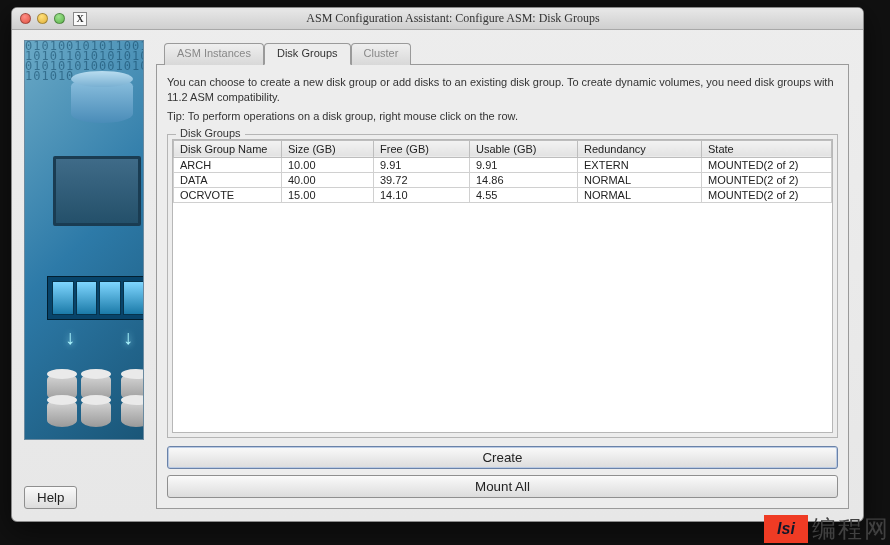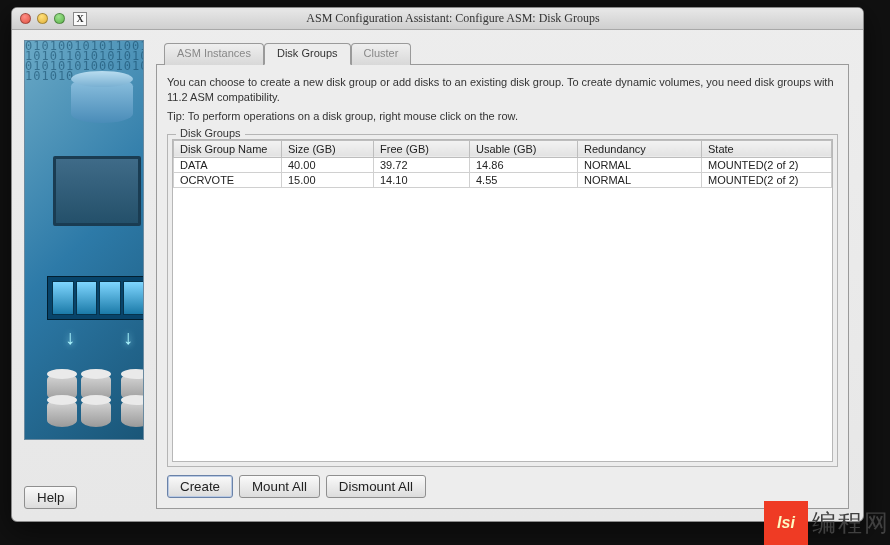--- a/index.html
+++ b/index.html
@@ -120,42 +120,42 @@
   .table-wrap { flex: 1; background: #fff; border: 1px solid #b7b7b7; overflow: hidden; }
   table { width: 100%; border-collapse: collapse; font-size: 11px; table-layout: fixed; }
   th {
     background: linear-gradient(#f3f3f3, #e2e2e2);
     border: 1px solid #bdbdbd; text-align: left;
     padding: 2px 6px; font-weight: normal; color: #222;
   }
   td { border: 1px solid #d0d0d0; padding: 1px 6px; color: #222; }
   col.c1 { width: 108px; } col.c2 { width: 92px; } col.c3 { width: 96px; }
   col.c4 { width: 108px; } col.c5 { width: 124px; } col.c6 { width: 130px; }
-  .buttons { margin-top: 8px; display: flex; gap: 6px; }
+  .buttons { margin-top: 8px; display: flex; gap: 6px; flex-direction: column; }
   .btn {
     padding: 3px 12px;
     background: linear-gradient(#fafafa, #dcdcdc);
     border: 1px solid #8f8f8f; border-radius: 3px;
     cursor: pointer; color: #222;
   }
   .btn.default { border-color: #6a82a8; box-shadow: 0 0 0 1px #b9cae4 inset; }
   .help-btn {
     position: absolute; left: 12px; bottom: 12px;
     padding: 3px 12px;
     background: linear-gradient(#fafafa, #dcdcdc);
     border: 1px solid #8f8f8f; border-radius: 3px; color: #222;
   }
   .watermark {
     position: absolute; right: 0; bottom: 0;
     display: flex; align-items: center;
   }
   .wm-box {
-    width: 44px; height: 44px; background: #ef3b24;
+    width: 44px; height: 28px; background: #ef3b24;
     display: flex; align-items: center; justify-content: center;
-    color: #fef9c3; font-style: italic; font-weight: bold; font-size: 16px;
+    color: #0f172a; font-style: italic; font-weight: bold; font-size: 16px;
     font-family: "Segoe UI", sans-serif;
   }
   .wm-text { color: #404040; font-size: 24px; font-weight: 400; letter-spacing: 2px; margin-left: 4px; font-family: "Microsoft YaHei", sans-serif; }
 </style>
 </head>
 <body>
 
 <div class="backdrop"></div>
 
 <div class="window">
@@ -223,20 +223,28 @@
                     <th>Disk Group Name</th>
                     <th>Size (GB)</th>
                     <th>Free (GB)</th>
                     <th>Usable (GB)</th>
                     <th>Redundancy</th>
                     <th>State</th>
                   </tr>
                 </thead>
                 <tbody>
                   <tr>
+                    <td>ARCH</td>
+                    <td>10.00</td>
+                    <td>9.91</td>
+                    <td>9.91</td>
+                    <td>EXTERN</td>
+                    <td>MOUNTED(2 of 2)</td>
+                  </tr>
+                  <tr>
                     <td>DATA</td>
                     <td>40.00</td>
                     <td>39.72</td>
                     <td>14.86</td>
                     <td>NORMAL</td>
                     <td>MOUNTED(2 of 2)</td>
                   </tr>
                   <tr>
                     <td>OCRVOTE</td>
                     <td>15.00</td>
@@ -246,21 +254,20 @@
                     <td>MOUNTED(2 of 2)</td>
                   </tr>
                 </tbody>
               </table>
             </div>
           </div>
 
           <div class="buttons">
             <button class="btn default">Create</button>
             <button class="btn">Mount All</button>
-            <button class="btn">Dismount All</button>
           </div>
         </div>
       </div>
     </div>
 
     <button class="help-btn">Help</button>
   </div>
 </div>
 
 <div class="watermark">

